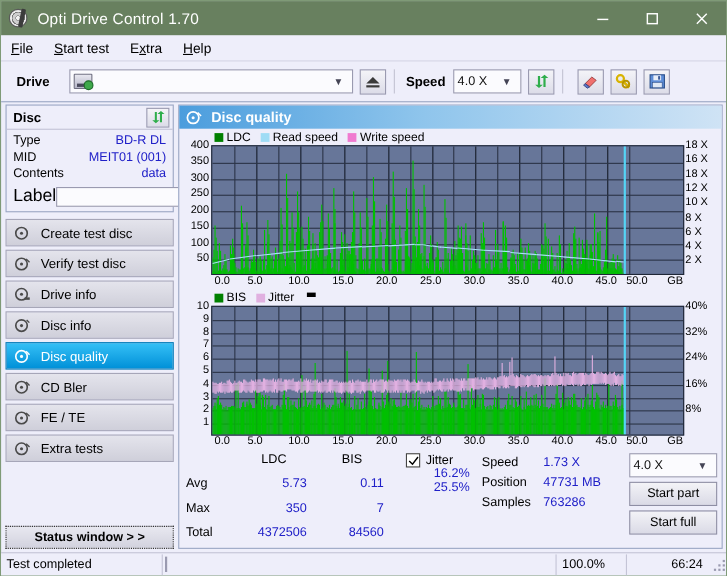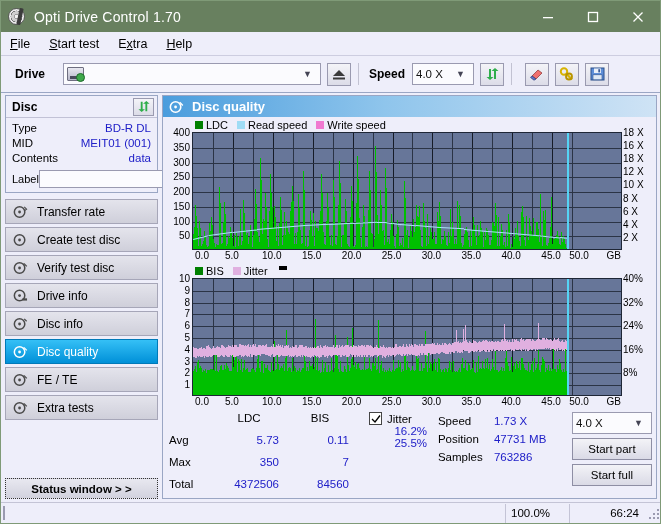--- a/index.html
+++ b/index.html
@@ -148,21 +148,21 @@
     width: 21px; height:18px;
     border:1px solid #9a9ab0;
     background: linear-gradient(#f4f4f8,#dcdce8);
     display:flex; align-items:center; justify-content:center;
   }
   .disc-rows { padding: 3px 6px 4px 6px; font-size: 11.5px; }
   .drow { display:flex; justify-content:space-between; line-height: 15px; }
   .drow .k { color:#000; }
   .drow .v { color:#2020c8; }
   .label-row { display:flex; align-items:center; margin-top: 3px; }
-  .label-row .k { width: 45px; font-size: 11px; }
+  .label-row .k { width: 45px; font-size: 16px; }
   .label-input {
     flex: 1; height: 18px;
     background:#fbfbfe; border:1px solid #9a9ab0;
   }
   .disc-btn {
     width: 21px; height:19px; margin-left:4px;
     border:1px solid #9a9ab0;
     background: linear-gradient(#f4f4f8,#dcdce8);
     display:flex; align-items:center; justify-content:center;
   }
@@ -408,28 +408,20 @@
             </span>
           </div>
         </div>
       </div>
 
       <div class="navlist">
         <div class="navitem">
           <svg class="ico" width="15" height="14" viewBox="0 0 16 15">
               <circle cx="7" cy="7.5" r="5.6" fill="none" stroke="#4a4a4a" stroke-width="1.6"></circle>
               <circle cx="7" cy="7.5" r="1.5" fill="#4a4a4a"></circle>
-              <path d="M12 2 L14.5 4.5 L12.5 6" stroke="#4a4a4a" stroke-width="1.2" fill="none"></path>
-            </svg>
-          <span class="txt">Transfer rate</span>
-        </div>
-        <div class="navitem">
-          <svg class="ico" width="15" height="14" viewBox="0 0 16 15">
-              <circle cx="7" cy="7.5" r="5.6" fill="none" stroke="#4a4a4a" stroke-width="1.6"></circle>
-              <circle cx="7" cy="7.5" r="1.5" fill="#4a4a4a"></circle>
             </svg>
           <span class="txt">Create test disc</span>
         </div>
         <div class="navitem">
           <svg class="ico" width="15" height="14" viewBox="0 0 16 15">
               <circle cx="7" cy="7.5" r="5.6" fill="none" stroke="#4a4a4a" stroke-width="1.6"></circle>
               <circle cx="7" cy="7.5" r="1.5" fill="#4a4a4a"></circle>
               <path d="M11.5 2.5 L14.8 5.8" stroke="#4a4a4a" stroke-width="1.3"></path>
             </svg>
           <span class="txt">Verify test disc</span>
@@ -450,20 +442,28 @@
             </svg>
           <span class="txt">Disc info</span>
         </div>
         <div class="navitem active">
           <svg class="ico" width="15" height="14" viewBox="0 0 16 15">
               <circle cx="7" cy="7.5" r="5.6" fill="none" stroke="#ffffff" stroke-width="1.6"></circle>
               <circle cx="7" cy="7.5" r="1.5" fill="#ffffff"></circle>
               <path d="M11.5 2.5 L14.8 5.8" stroke="#ffffff" stroke-width="1.3"></path>
             </svg>
           <span class="txt">Disc quality</span>
+        </div>
+        <div class="navitem">
+          <svg class="ico" width="15" height="14" viewBox="0 0 16 15">
+              <circle cx="7" cy="7.5" r="5.6" fill="none" stroke="#4a4a4a" stroke-width="1.6"></circle>
+              <circle cx="7" cy="7.5" r="1.5" fill="#4a4a4a"></circle>
+              <path d="M11.5 2.5 L14.8 5.8" stroke="#4a4a4a" stroke-width="1.3"></path>
+            </svg>
+          <span class="txt">CD Bler</span>
         </div>
         <div class="navitem">
           <svg class="ico" width="15" height="14" viewBox="0 0 16 15">
               <circle cx="7" cy="7.5" r="5.6" fill="none" stroke="#4a4a4a" stroke-width="1.6"></circle>
               <circle cx="7" cy="7.5" r="1.5" fill="#4a4a4a"></circle>
               <path d="M11.5 2.5 L14.8 5.8" stroke="#4a4a4a" stroke-width="1.3"></path>
             </svg>
           <span class="txt">FE / TE</span>
         </div>
         <div class="navitem">
@@ -2419,20 +2419,21 @@
             <span class="caret">▼</span>
           </div>
           <div class="wbtn">Start part</div>
           <div class="wbtn">Start full</div>
         </div>
       </div>
     </div>
   </div>
 
   <div class="statusbar">
+    <div class="sb-cell sb-msg">Test completed</div>
     <div class="sb-cell sb-prog">
       <div class="pbar">
           <div class="fill" id="pfill" style="width: 100%;"></div>
         </div>
     </div>
     <div class="sb-cell sb-pct">100.0%</div>
     <div class="sb-cell sb-time">66:24</div>
     <div class="grip">
       <i style="right:1px;bottom:1px"></i>
         <i style="right:5px;bottom:1px"></i>

